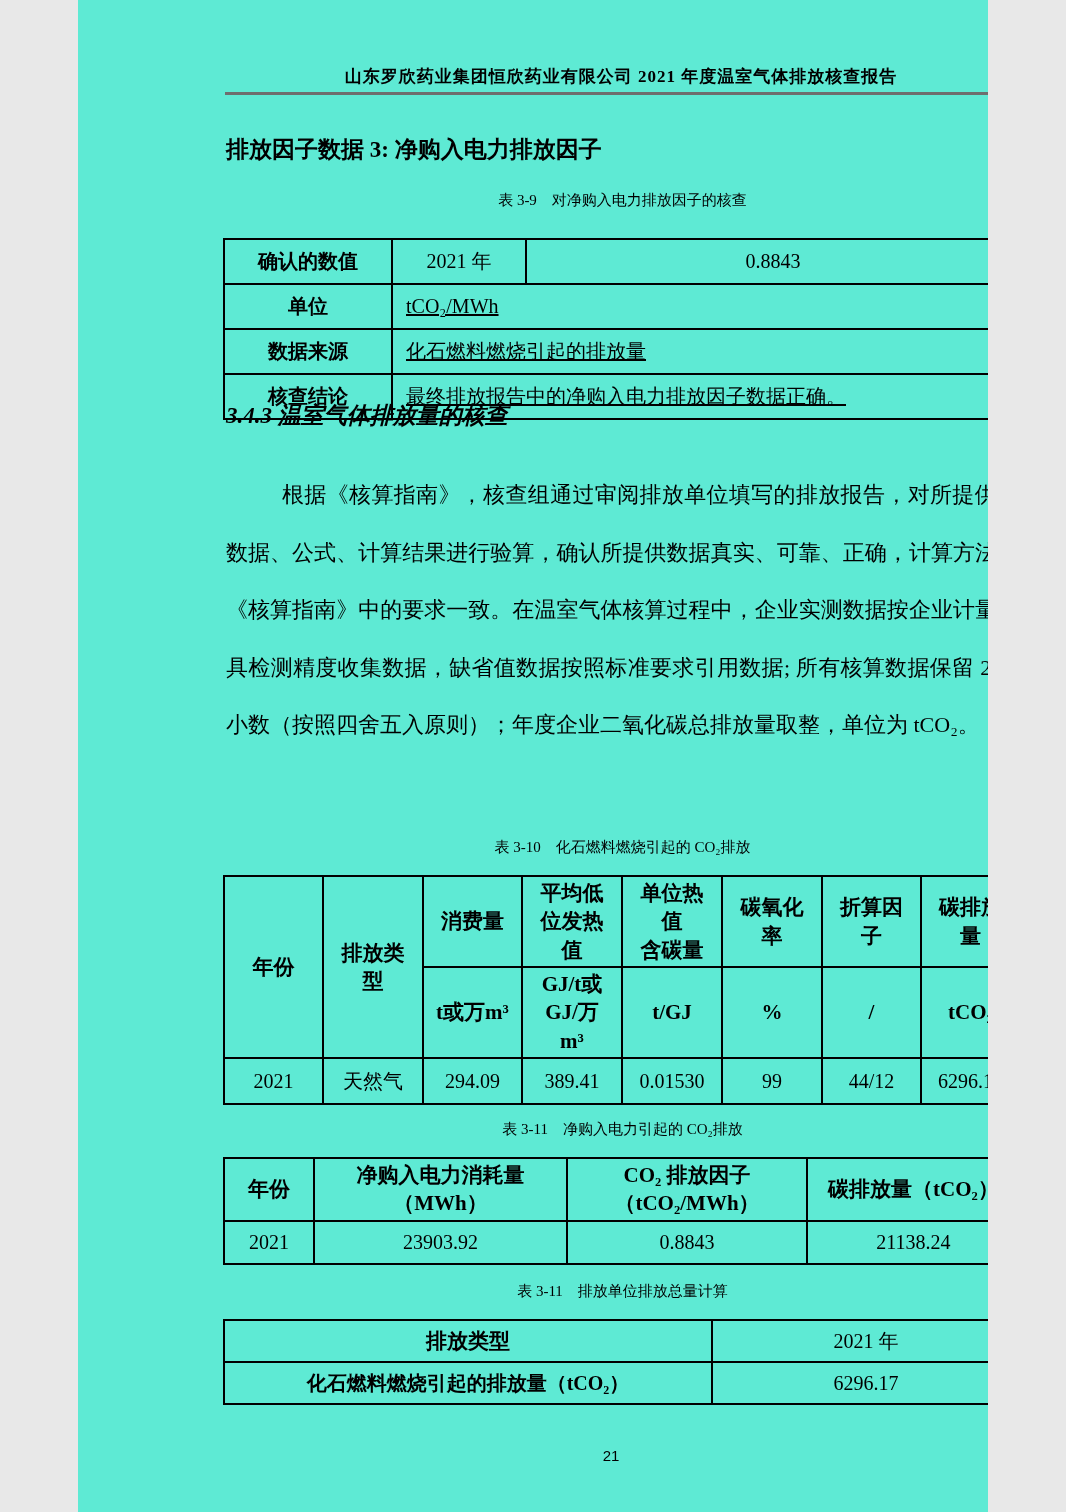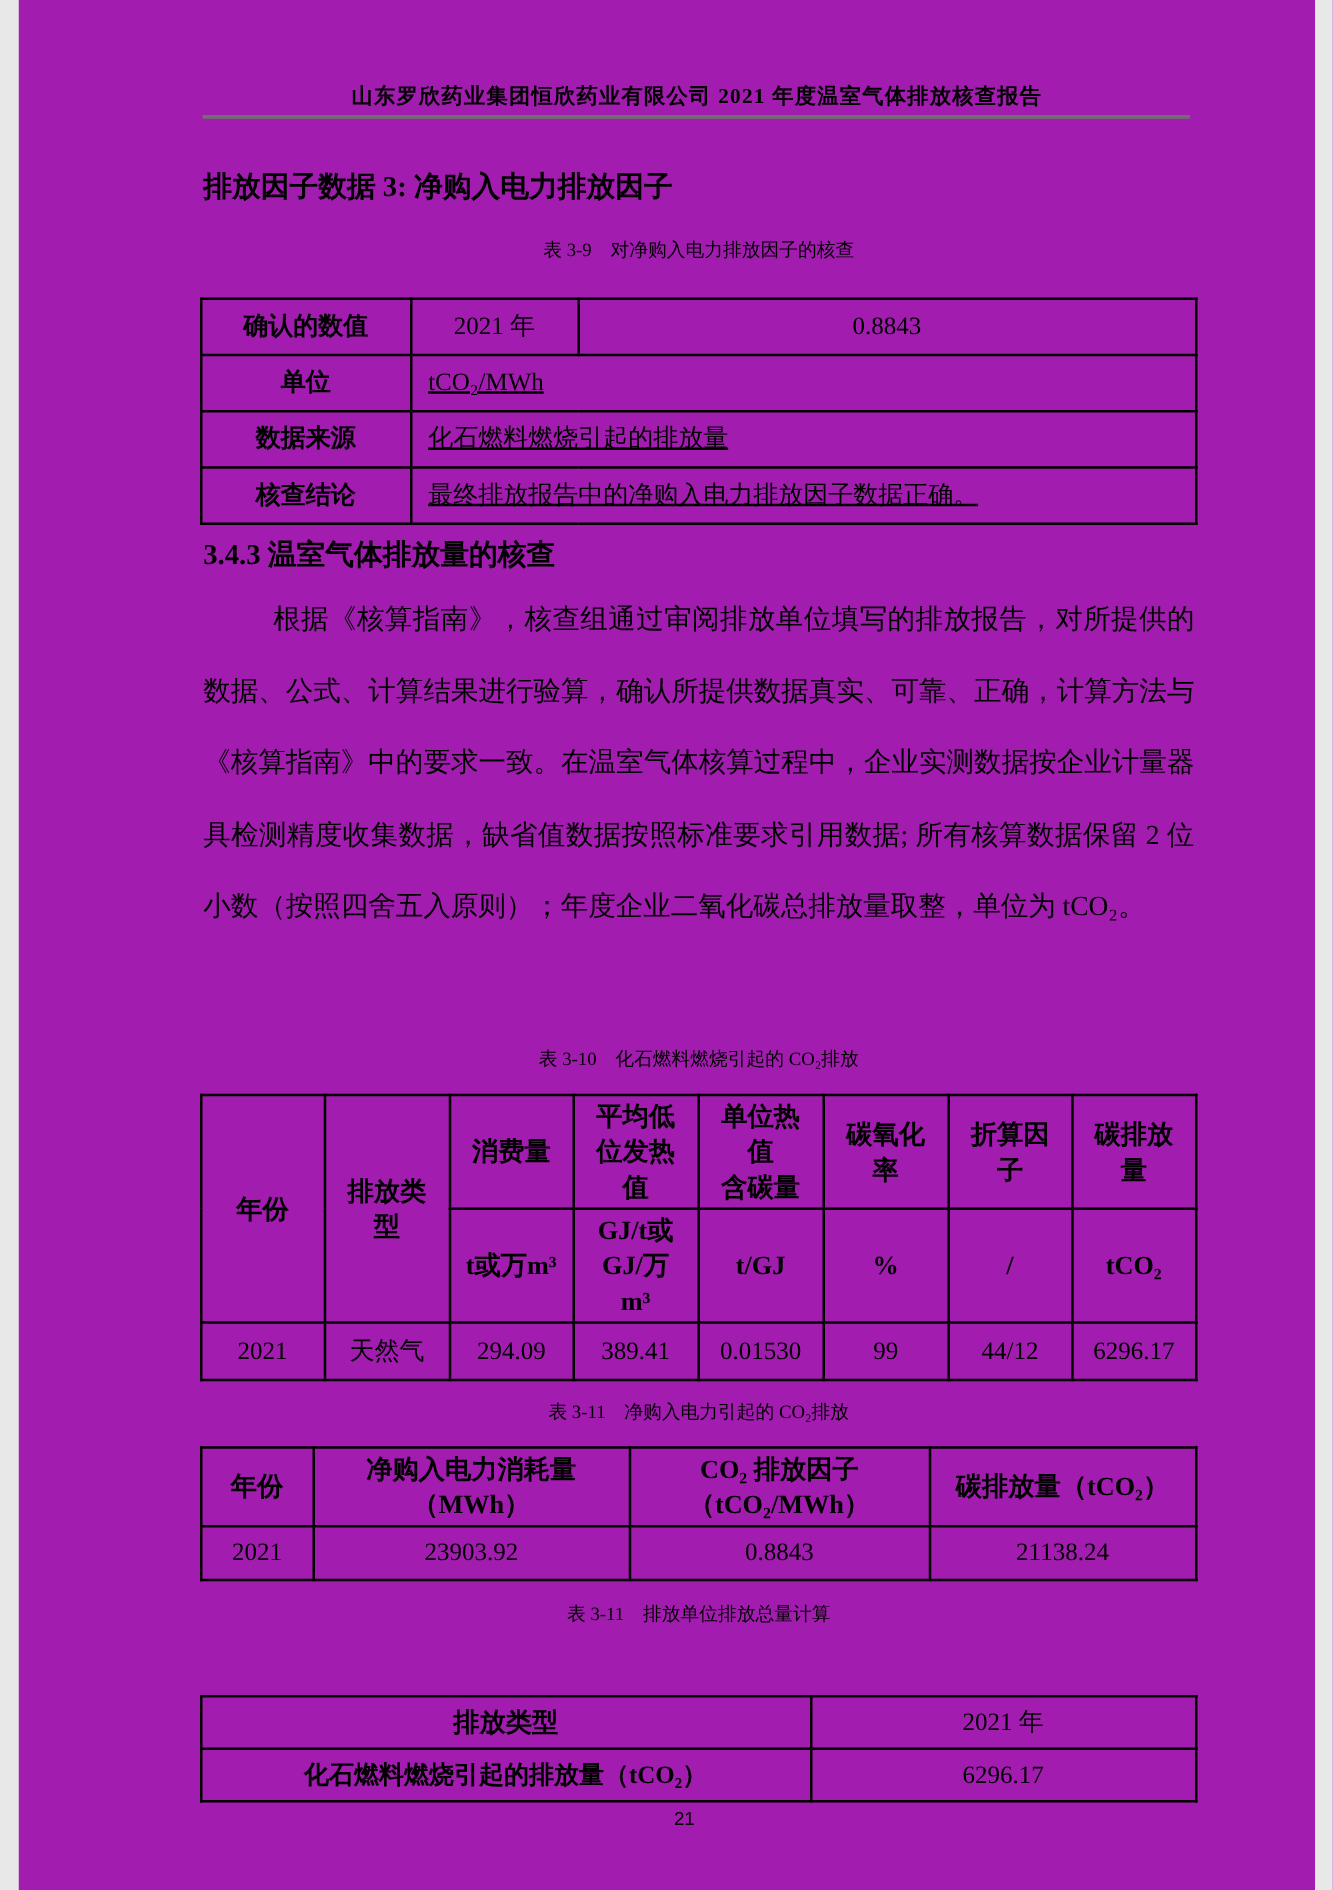--- a/index.html
+++ b/index.html
@@ -1,31 +1,31 @@
 <!DOCTYPE html>
 <html><head>
 <meta charset="utf-8">
 <style>
   html,body { margin:0; padding:0; background:#e8e8e8; }
   .page {
-    position:relative; width:1037px; height:1512px; margin:0 auto;
-    background:#a21caf; overflow:hidden;
+    position:relative; width:910px; height:1512px; margin:0 auto;
+    background:#5eead4; overflow:hidden;
     font-family:"Liberation Serif","DejaVu Serif",serif; color:#000;
   }
   .doc-header {
     position:absolute; top:65px; left:148px; width:790px;
     text-align:center; font-size:17px; letter-spacing:1px; font-weight:bold;
   }
   .header-rule {
     position:absolute; top:92px; left:147px; width:790px; height:3px;
     background:#6e6e6e;
   }
   .heading { position:absolute; left:148px; font-size:23px; font-weight:bold; }
   .factor-heading { top:134px; }
-  .subsection-heading { top:428px; }
+  .subsection-heading { top:400px;font-style:italic; }
   .tbl-title {
     position:absolute; left:148px; width:793px; text-align:center;
     font-size:15px; font-weight:normal;
   }
   .t39-title  { top:191px; }
   .t310-title { top:838px; }
   .t311a-title{ top:1120px; }
   .t311b-title{ top:1282px; }
   .body-par {
     position:absolute; top:466px; left:148px; width:793px;
@@ -45,21 +45,21 @@
   .tbl td.lft { text-align:left; padding-left:13px;text-decoration:underline; }
   .t39   { top:238px; }
   .t39 tr { height:45px; }
   .t310  { top:875px; }
   .t310 tr.hrow1 { height:90px; }
   .t310 tr.hrow2 { height:88px; }
   .t310 tr.drow  { height:46px; }
   .t311a { top:1157px; }
   .t311a tr.hrow { height:58px; }
   .t311a tr.drow { height:43px; }
-  .t311b { top:1356px; }
+  .t311b { top:1319px; }
   .t311b tr { height:42px; }
   .page-num {
     position:absolute; top:1447px; left:0; width:1066px; text-align:center;
     font-size:15px; font-family:"Liberation Sans","DejaVu Sans",sans-serif;
   }
 </style>
 </head>
 <body>
 
 <div class="page">

